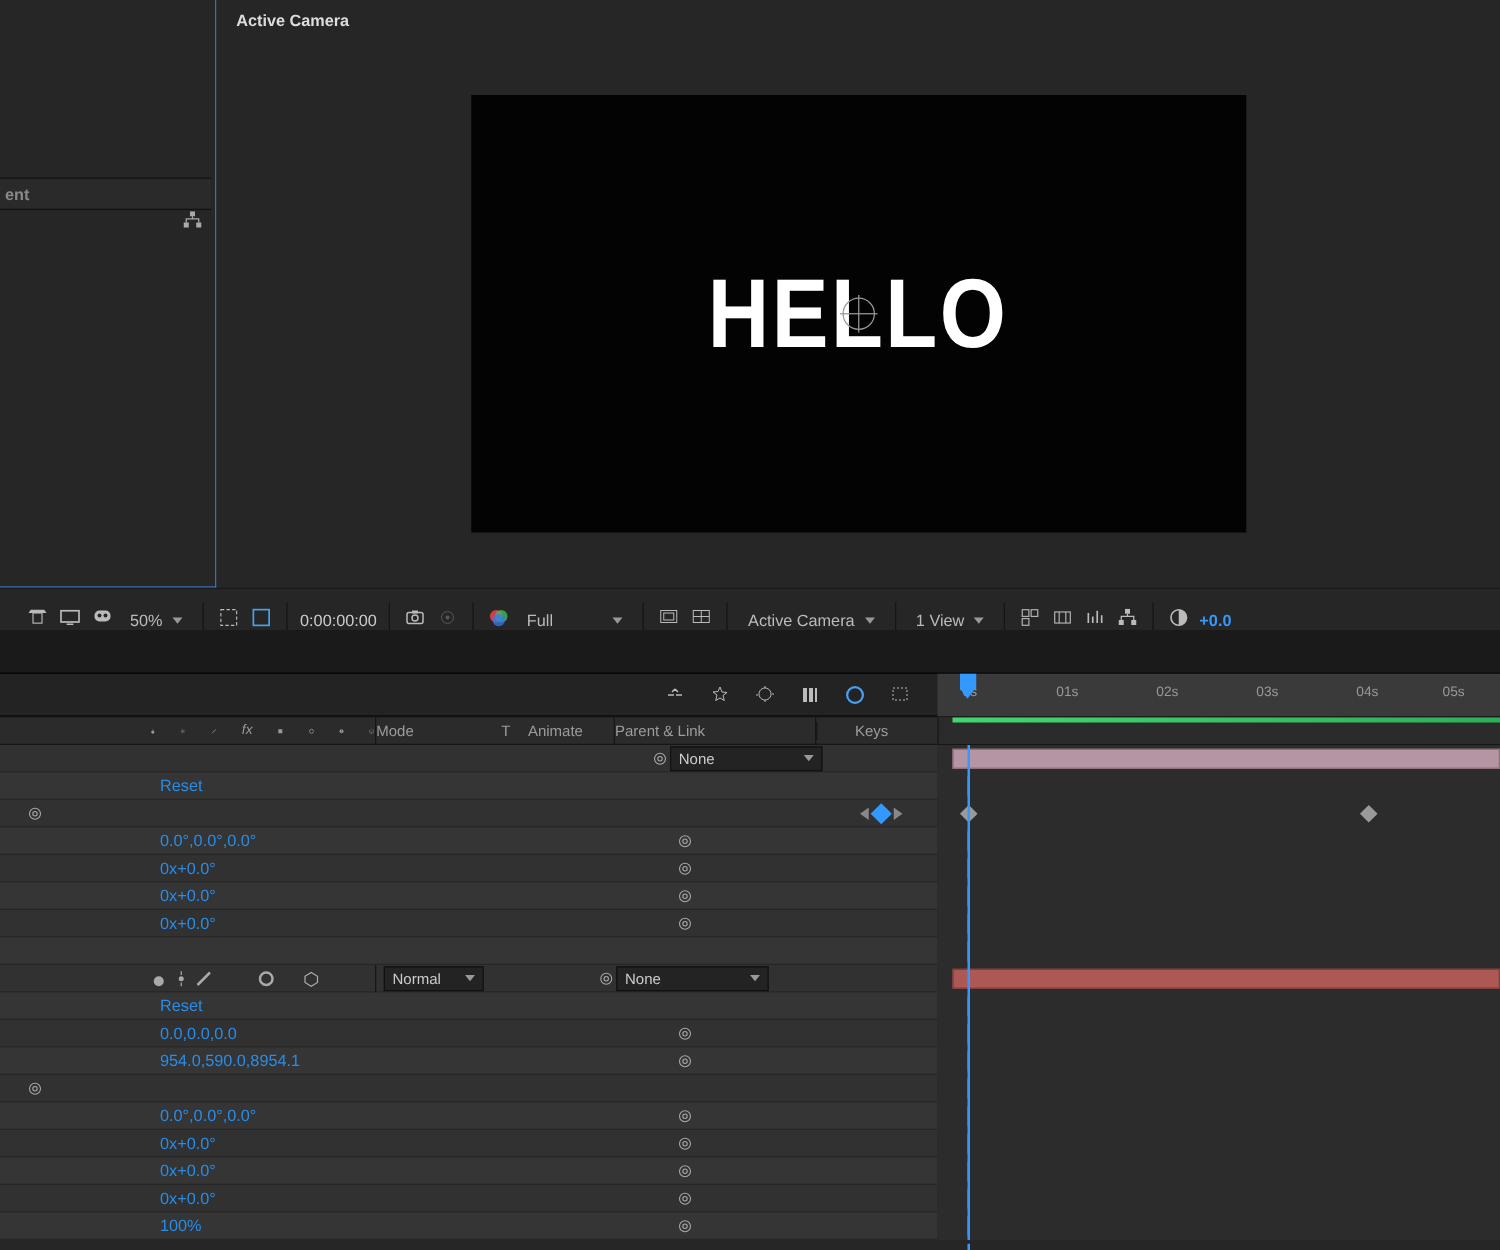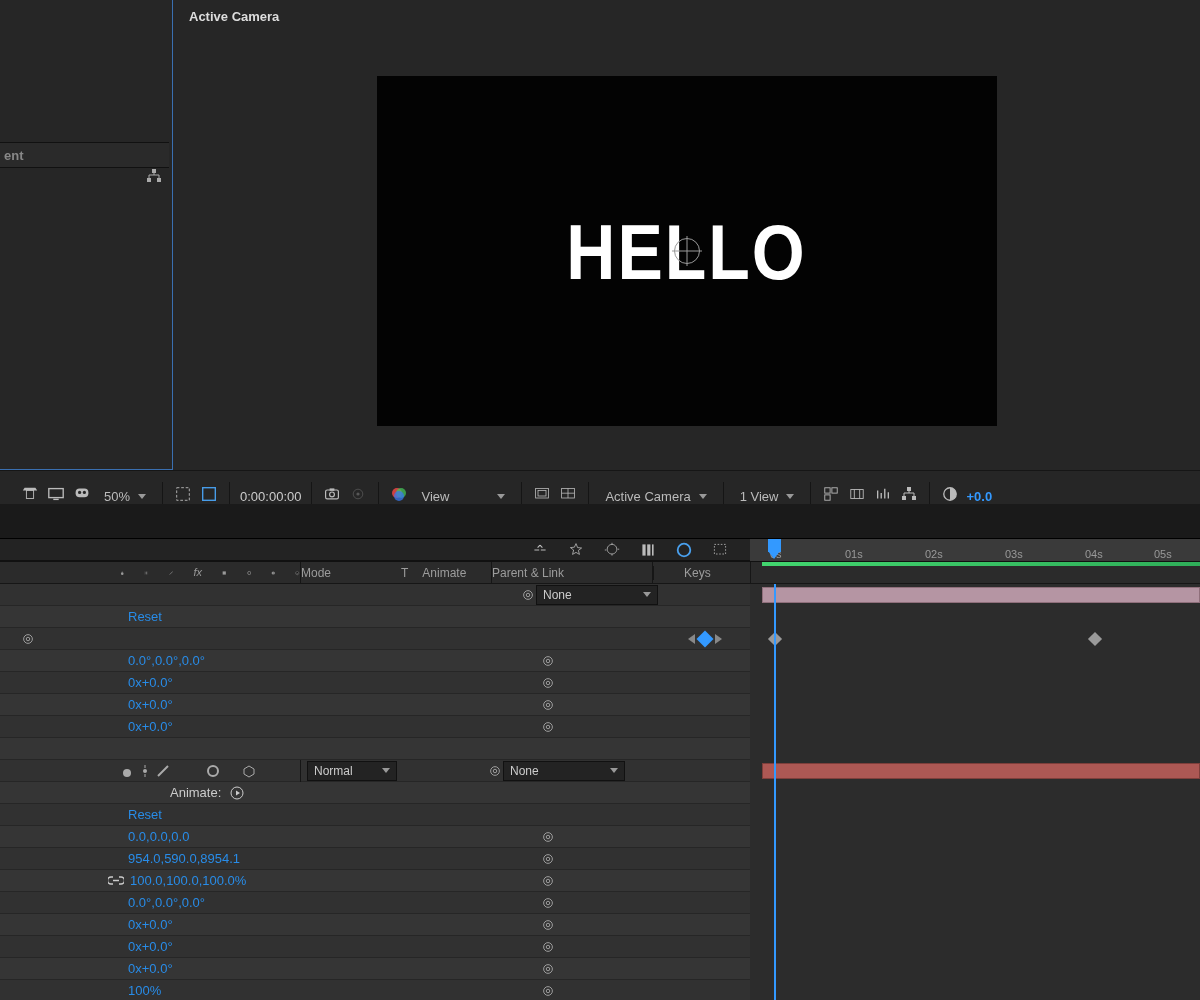--- a/index.html
+++ b/index.html
@@ -39,21 +39,21 @@
   .viewer-bar{height:34px;background:var(--bg-panel);border-top:1px solid #161616;display:flex;align-items:flex-end;gap:6px;padding:0 8px 0 20px;color:#bbb;flex-wrap:nowrap;}
   .vb-icon{width:20px;height:20px;display:inline-flex;align-items:center;justify-content:center;color:#bbb;}
   .sep{width:1px;height:22px;background:#151515;margin:0 4px;}
   .dd{display:flex;align-items:center;gap:8px;padding:0 6px;}
   .caret{width:0;height:0;border-left:4px solid transparent;border-right:4px solid transparent;border-top:5px solid #999;}
   .vb-active{color:#49a0ee;}
   .plus{color:var(--accent);font-weight:600;}
   
   .mid-gap{height:34px;background:var(--bg-dark);}
   .timeline{display:flex;flex-direction:column;}
-  .tl-header{display:flex;height:24px;background:#232323;border-top:1px solid #000;border-bottom:1px solid #111;}
+  .tl-header{display:flex;height:36px;background:#232323;border-top:1px solid #000;border-bottom:1px solid #111;}
   .tl-header-left{width:750px;display:flex;align-items:center;justify-content:flex-end;gap:16px;padding-right:20px;border-bottom:1px solid #111;}
   .tl-header-right{flex:1;position:relative;background:var(--ruler);}
   .ruler{position:absolute;inset:0;}
   .ruler .lbl{position:absolute;top:9px;font-size:11px;color:#999;}
   .playhead-cap{position:absolute;left:18px;top:0;width:13px;height:13px;background:var(--accent);}
   .playhead-cap::after{content:"";position:absolute;left:0;top:12px;border-left:6.5px solid transparent;border-right:6.5px solid transparent;border-top:8px solid var(--accent);}
   .tl-cols{display:flex;height:22px;background:#2b2b2b;border-bottom:1px solid #161616;}
   .tl-cols .left{width:750px;display:flex;align-items:center;color:#9c9c9c;font-size:12px;}
   .col-switches{width:300px;display:flex;align-items:center;gap:20px;padding-left:120px;}
   .col-mode{width:100px;}
@@ -177,21 +177,21 @@
     </span>
   <div class="sep"></div>
   <span class="vb-icon">
       <svg width="18" height="18" viewBox="0 0 18 18">
         <circle cx="7" cy="8" r="5" fill="#e04545" opacity=".9"></circle>
         <circle cx="11" cy="8" r="5" fill="#44c35a" opacity=".75"></circle>
         <circle cx="9" cy="11" r="5" fill="#3878ee" opacity=".75"></circle>
       </svg>
     </span>
   <div class="dd">
-      <span>View</span>
+      <span>Full</span>
       <span class="caret" style="margin-left:40px"></span>
     </div>
   <div class="sep"></div>
   <span class="vb-icon">
       <svg viewBox="0 0 20 20" width="18" height="16">
         <rect x="2" y="3" width="16" height="12" fill="none" stroke="#bbb"></rect>
         <rect x="5" y="5.5" width="10" height="7" fill="none" stroke="#bbb"></rect>
       </svg>
     </span>
   <span class="vb-icon">
@@ -451,48 +451,37 @@
             <span class="sw-ico ico"><svg viewBox="0 0 14 14">
                   <circle cx="7" cy="7" r="5" fill="none" stroke="#aaa" stroke-width="2"></circle>
                 </svg></span>
             <span style="width:14px"></span>
             <span class="sw-ico ico"><svg viewBox="0 0 14 14">
                   <path d="M2 5l5-3 5 3v5l-5 3-5-3Z" fill="none" stroke="#aaa"></path>
                 </svg></span>
           </span>
         </div>
         <div class="vsep"></div>
-        <div class="none-dd" style="width:90px;margin-left:6px;">
+        <div class="none-dd" style="width:80px;margin-left:6px;">
             <span>Normal</span>
             <span class="caret"></span>
           </div>
         <div style="width:90px"></div>
         <span class="pickwhip">
             <svg viewBox="0 0 16 16" width="14" height="14">
               <circle cx="8" cy="8" r="5" fill="none" stroke="#aaa"></circle>
               <circle cx="8" cy="8" r="2" fill="none" stroke="#aaa"></circle>
             </svg>
           </span>
         <div class="none-dd">
             <span>None</span>
             <span class="caret"></span>
           </div>
       </div>
       <div class="row">
-          <div class="label-cell indent-extra" style="justify-content:flex-start;">
-            <span style="color:#ccc">Animate:</span>
-            <span class="vb-icon">
-              <svg viewBox="0 0 14 14" width="14" height="14">
-                <circle cx="7" cy="7" r="6" fill="none" stroke="#ccc"></circle>
-                <path d="M6 4.5v5l4-2.5Z" fill="#ccc"></path>
-              </svg>
-            </span>
-          </div>
-        </div>
-      <div class="row">
           <div class="label-cell">
             <span class="blue">Reset</span>
           </div>
         </div>
       <div class="row">
           <div class="label-cell">
             <span class="blue">0.0,0.0,0.0</span>
           </div>
           <div style="width:20px"></div>
           <span class="pickwhip">
@@ -508,28 +497,20 @@
           </div>
           <div style="width:20px"></div>
           <span class="pickwhip">
             <svg viewBox="0 0 16 16" width="14" height="14">
               <circle cx="8" cy="8" r="5" fill="none" stroke="#aaa"></circle>
               <circle cx="8" cy="8" r="2" fill="none" stroke="#aaa"></circle>
             </svg>
           </span>
         </div>
       <div class="row">
-          <div class="label-cell" style="padding-left:108px;">
-            <span class="link-ico">
-              <svg viewBox="0 0 16 11" width="16" height="11">
-                <path d="M5 2H3a3 3 0 000 7h2M11 2h2a3 3 0 010 7h-2M5 5.5h6" stroke="#ccc" fill="none" stroke-width="1.5"></path>
-              </svg>
-            </span>
-            <span class="blue">100.0,100.0,100.0%</span>
-          </div>
           <div style="width:20px"></div>
           <span class="pickwhip">
             <svg viewBox="0 0 16 16" width="14" height="14">
               <circle cx="8" cy="8" r="5" fill="none" stroke="#aaa"></circle>
               <circle cx="8" cy="8" r="2" fill="none" stroke="#aaa"></circle>
             </svg>
           </span>
         </div>
       <div class="row">
           <div class="label-cell">

